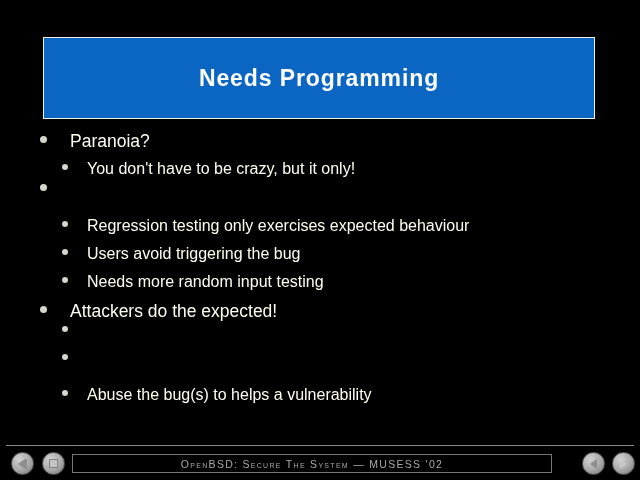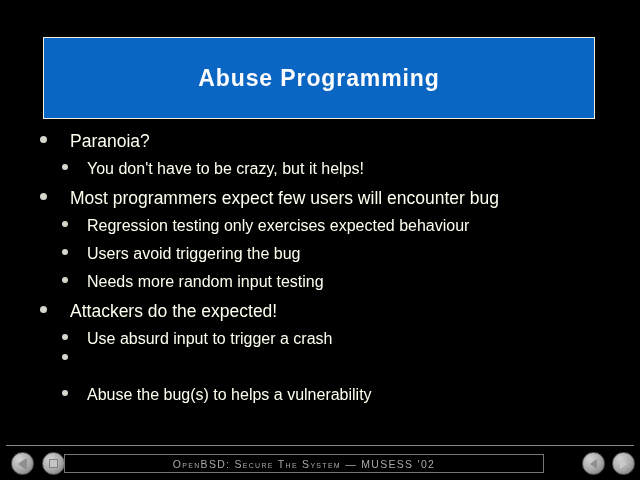--- a/index.html
+++ b/index.html
@@ -158,21 +158,21 @@
   }
   .sq-stop {
     width: 9px; height: 9px;
     background: #c4c4c4;
     border: 1px solid #808080;
     box-sizing: border-box;
   }
 
   #footer-textbox {
     position: absolute;
-    left: 64px;
+    left: 72px;
     top: 454px;
     width: 480px;
     height: 19px;
     border: 1px solid #757575;
     box-sizing: border-box;
     display: flex;
     align-items: center;
     justify-content: center;
     background: #000000;
   }
@@ -184,38 +184,37 @@
     white-space: nowrap;
     font-family: "Liberation Sans", sans-serif;
   }
 </style>
 </head>
 <body>
 
 <div id="slide">
 
   <div id="title-banner">
-    <span id="title-text">Abuse Programming</span>
+    <span id="title-text">Needs Programming</span>
   </div>
 
   <div id="body-list">
 
     <div class="bullet-row level-1">
       <span class="bullet-marker"></span>
       <span class="bullet-label">Paranoia?</span>
     </div>
 
     <div class="bullet-row level-2">
       <span class="bullet-marker"></span>
-      <span class="bullet-label">You don't have to be crazy, but it helps!</span>
+      <span class="bullet-label">You don't have to be crazy, but it only!</span>
     </div>
 
     <div class="bullet-row level-1">
       <span class="bullet-marker"></span>
-      <span class="bullet-label">Most programmers expect few users will encounter bug</span>
     </div>
 
     <div class="bullet-row level-2">
       <span class="bullet-marker"></span>
       <span class="bullet-label">Regression testing only exercises expected behaviour</span>
     </div>
 
     <div class="bullet-row level-2">
       <span class="bullet-marker"></span>
       <span class="bullet-label">Users avoid triggering the bug</span>
@@ -226,21 +225,20 @@
       <span class="bullet-label">Needs more random input testing</span>
     </div>
 
     <div class="bullet-row level-1">
       <span class="bullet-marker"></span>
       <span class="bullet-label">Attackers do the expected!</span>
     </div>
 
     <div class="bullet-row level-2">
       <span class="bullet-marker"></span>
-      <span class="bullet-label">Use absurd input to trigger a crash</span>
     </div>
 
     <div class="bullet-row level-2">
       <span class="bullet-marker"></span>
     </div>
 
     <div class="bullet-row level-2">
       <span class="bullet-marker"></span>
       <span class="bullet-label">Abuse the bug(s) to helps a vulnerability</span>
     </div>

